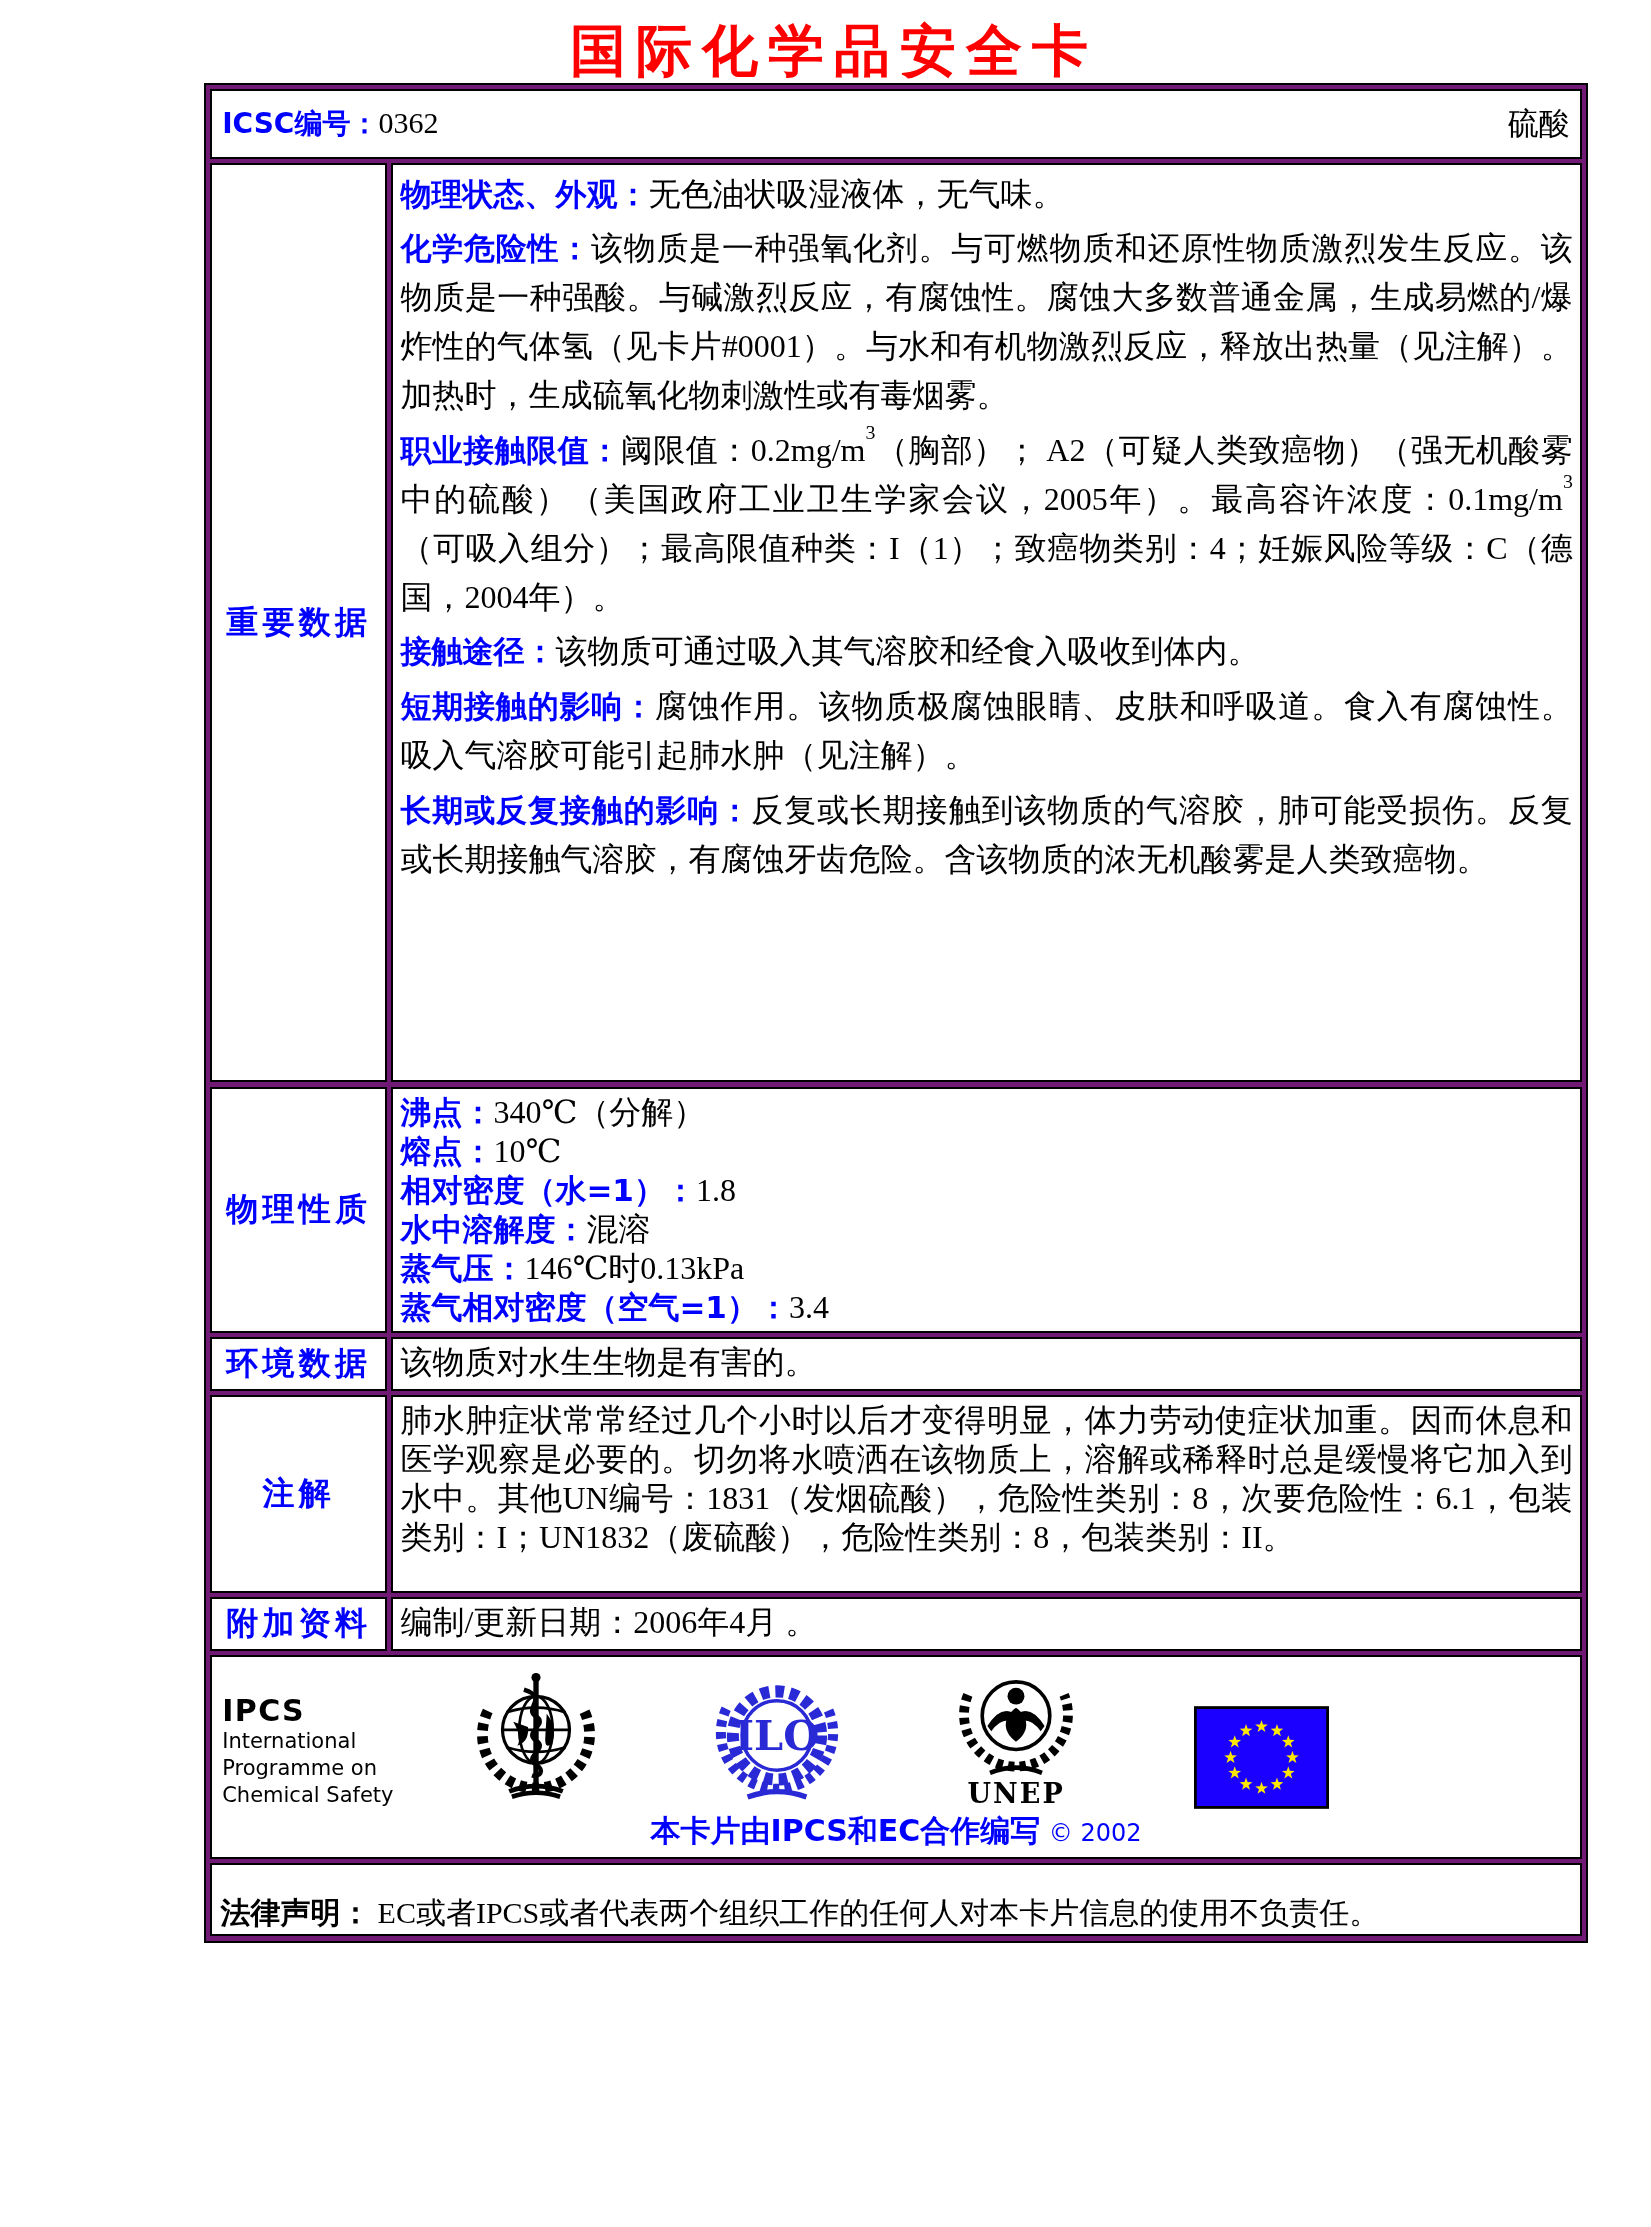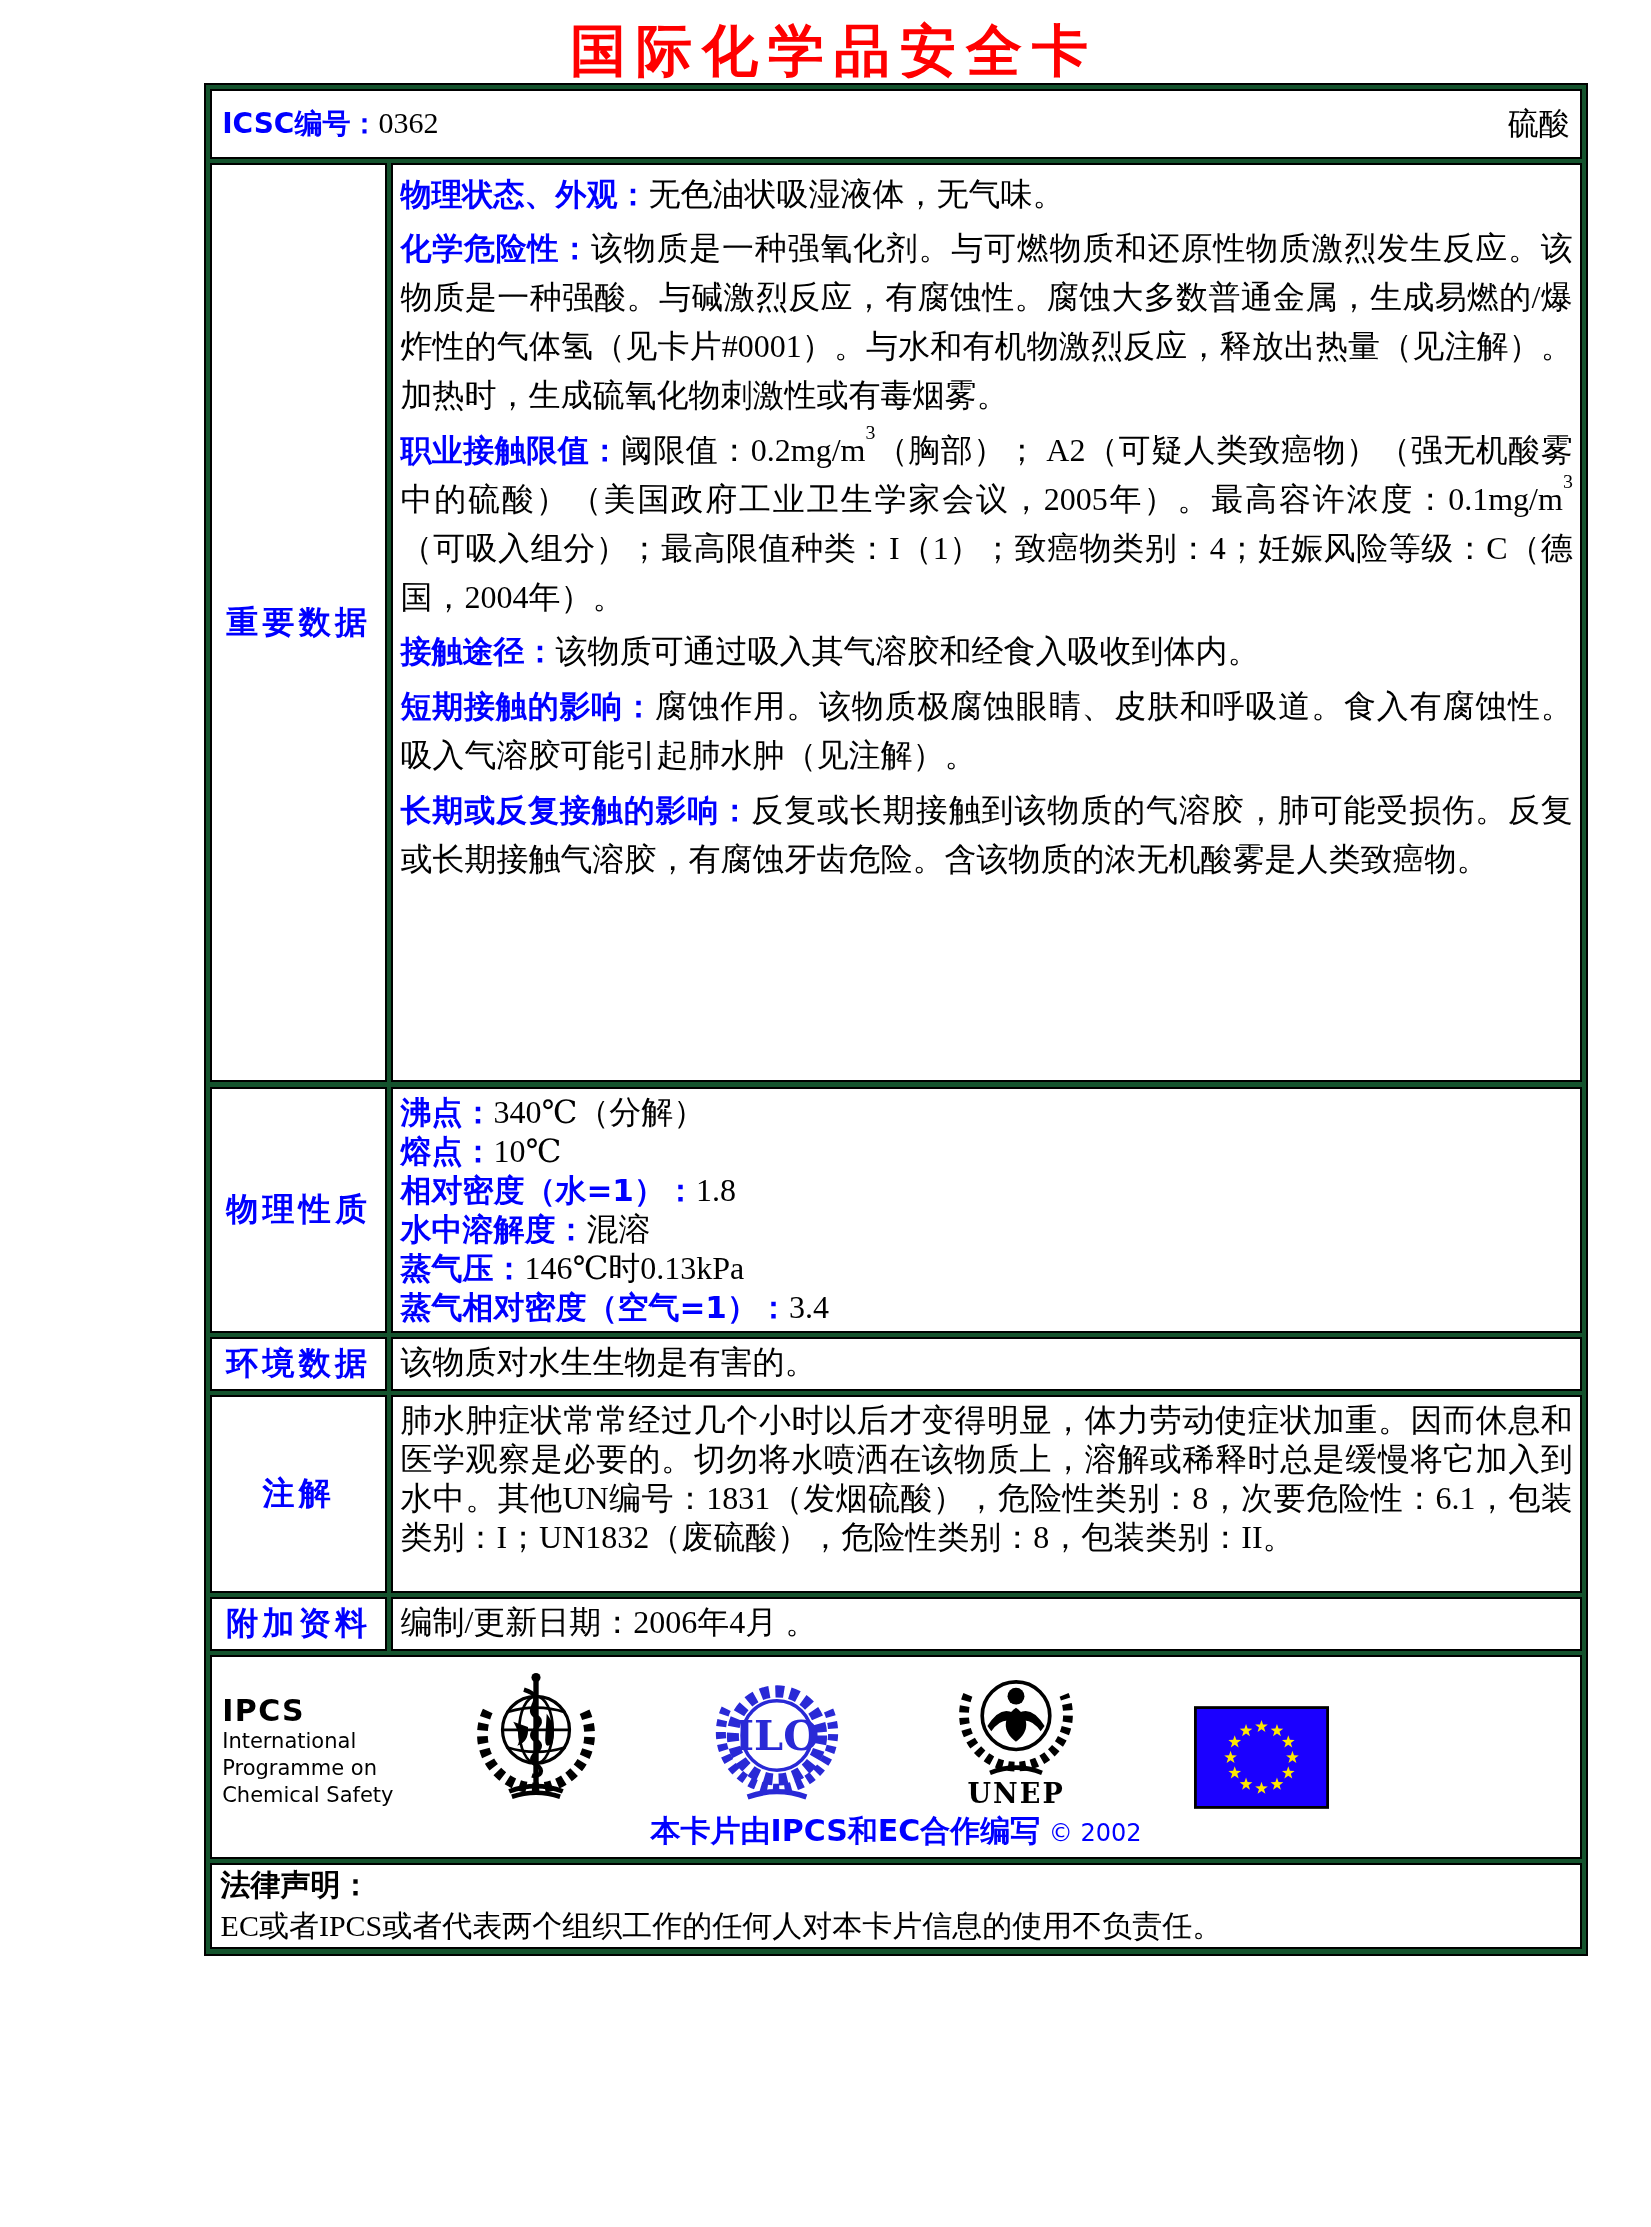--- a/index.html
+++ b/index.html
@@ -7,21 +7,21 @@
     width:1652px; height:2227px; position:relative; background:#fff;
     font-family:"Liberation Serif","DejaVu Serif",serif; color:#000;
   }
   .page-title {
     position:absolute; top:14px; left:204px; width:1260px; text-align:center;
     font-size:56px; font-weight:700; color:var(--title-red,#f00);
     letter-spacing:10px; font-family:"DejaVu Serif","Liberation Serif",serif;
   }
   .card {
     position:absolute; left:204px; top:83px; width:1384px; box-sizing:border-box;
-    border:2.8px solid #000; background:#14532d; padding:4.2px;
+    border:2.8px solid #000; background:#701a75; padding:4.2px;
     display:flex; flex-direction:column; gap:4.2px;
   }
   .row { display:flex; gap:4.2px; }
   .cell { border:2.1px solid #000; box-sizing:border-box; background:#fff; }
   .span-cell { flex:1; }
 
   .header-cell {
     height:70px; display:flex; align-items:center; justify-content:space-between;
     padding:0 10px;
   }
@@ -73,21 +73,21 @@
   .credit-line { text-align:center; margin-top:1.4px; }
   .credit {
     color:var(--accent-blue,#00f); font-family:"DejaVu Sans","Liberation Sans",sans-serif;
     font-weight:700; font-size:30px;
   }
   .copyright {
     color:var(--accent-blue,#00f); font-family:"DejaVu Sans","Liberation Sans",sans-serif;
     font-size:24px; margin-left:8.4px;margin-top:40px;
   }
 
-  .legal-cell { min-height:73px; display:flex; align-items:flex-start; padding:0 8.4px;flex-direction:column; }
+  .legal-cell { min-height:73px; display:flex; align-items:flex-end; padding:0 8.4px; }
   .legal-label {
     font-family:"DejaVu Sans","Liberation Sans",sans-serif; font-weight:700;
     font-size:30px; white-space:nowrap; margin-right:7px;
   }
   .legal-text { font-size:30px; }
 </style>
 </head>
 <body>
 
 <div class="page-title">国际化学品安全卡</div>

